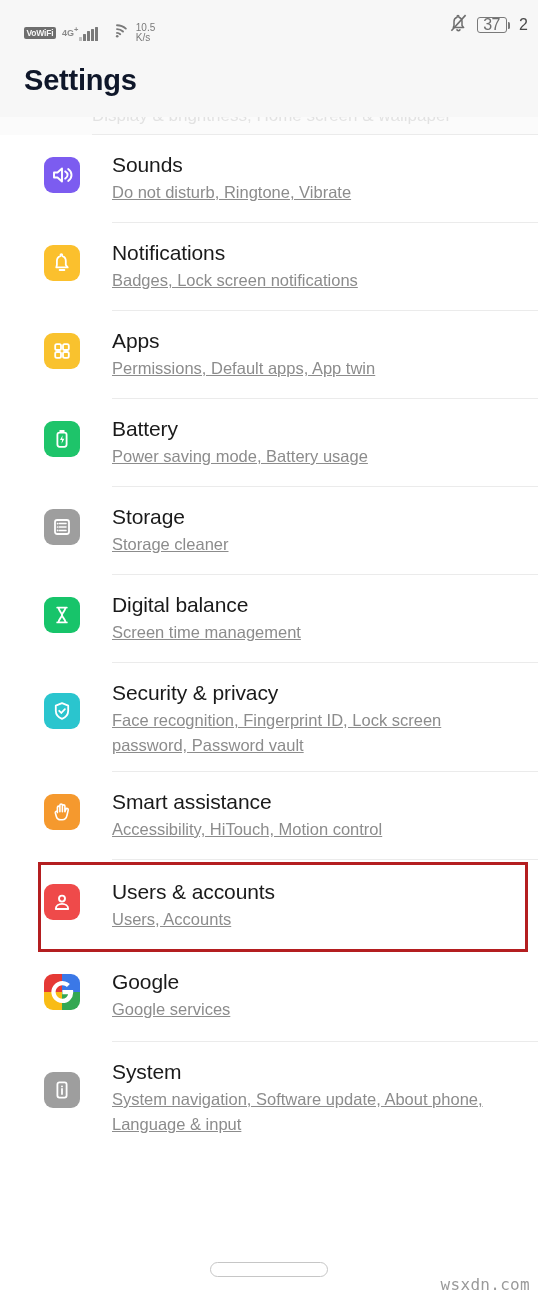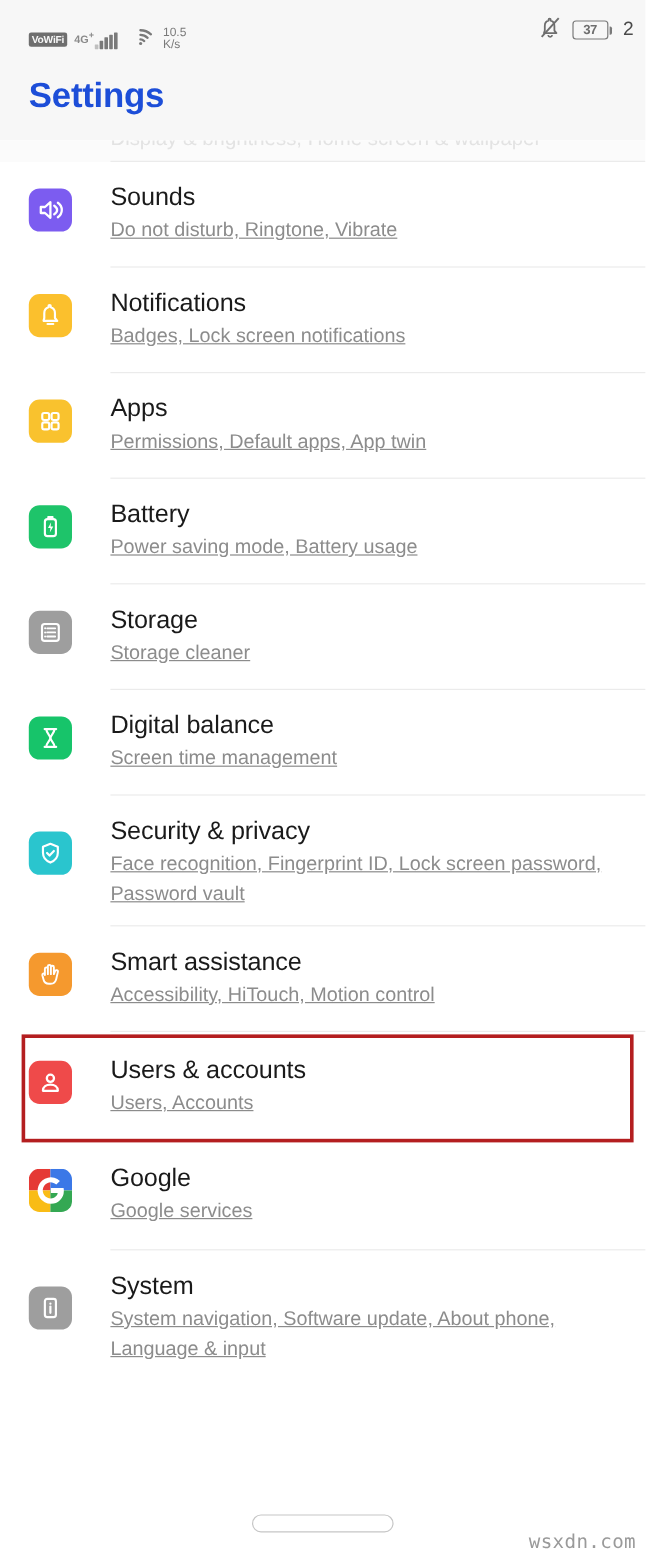--- a/index.html
+++ b/index.html
@@ -85,22 +85,22 @@
   .battery-body {
     border: 1.6px solid #7a7a7a;
     border-radius: 3px;
     width: 30px;
     height: 16px;
     display: flex;
     align-items: center;
     justify-content: center;
   }
   .battery-body span {
-    font-size: 11px;
-    font-weight: bold;
+    font-size: 16px;
+    font-weight: normal;
     color: #6e6e6e;
     letter-spacing: -0.5px;
   }
   .battery-cap {
     width: 2.5px;
     height: 7px;
     background: #7a7a7a;
     border-radius: 0 1.5px 1.5px 0;
     margin-left: 1px;
   }
@@ -110,21 +110,21 @@
   }
 
   
   .header {
     background: #f7f7f7;
     padding: 14px 24px 20px 24px;
   }
   .header h1 {
     font-size: 29px;
     font-weight: bold;
-    color: #1d4ed8;
+    color: #0f172a;
     letter-spacing: -0.2px;
   }
 
   
   .list {
     position: relative;
     background: #ffffff;
     padding-bottom: 4px;
   }
 
@@ -144,20 +144,21 @@
     white-space: nowrap;
     opacity: .55;
   }
 
   .row {
     position: relative;
     display: flex;
     align-items: flex-start;
     padding: 0 20px 0 24px;
     min-height: 88px;
+    margin-left: 20px;
   }
   .row .icon-slot {
     width: 36px;
     height: 36px;
     flex: 0 0 36px;
     margin-top: 22px;
     margin-right: 32px;
   }
   .row .body {
     flex: 1 1 auto;

